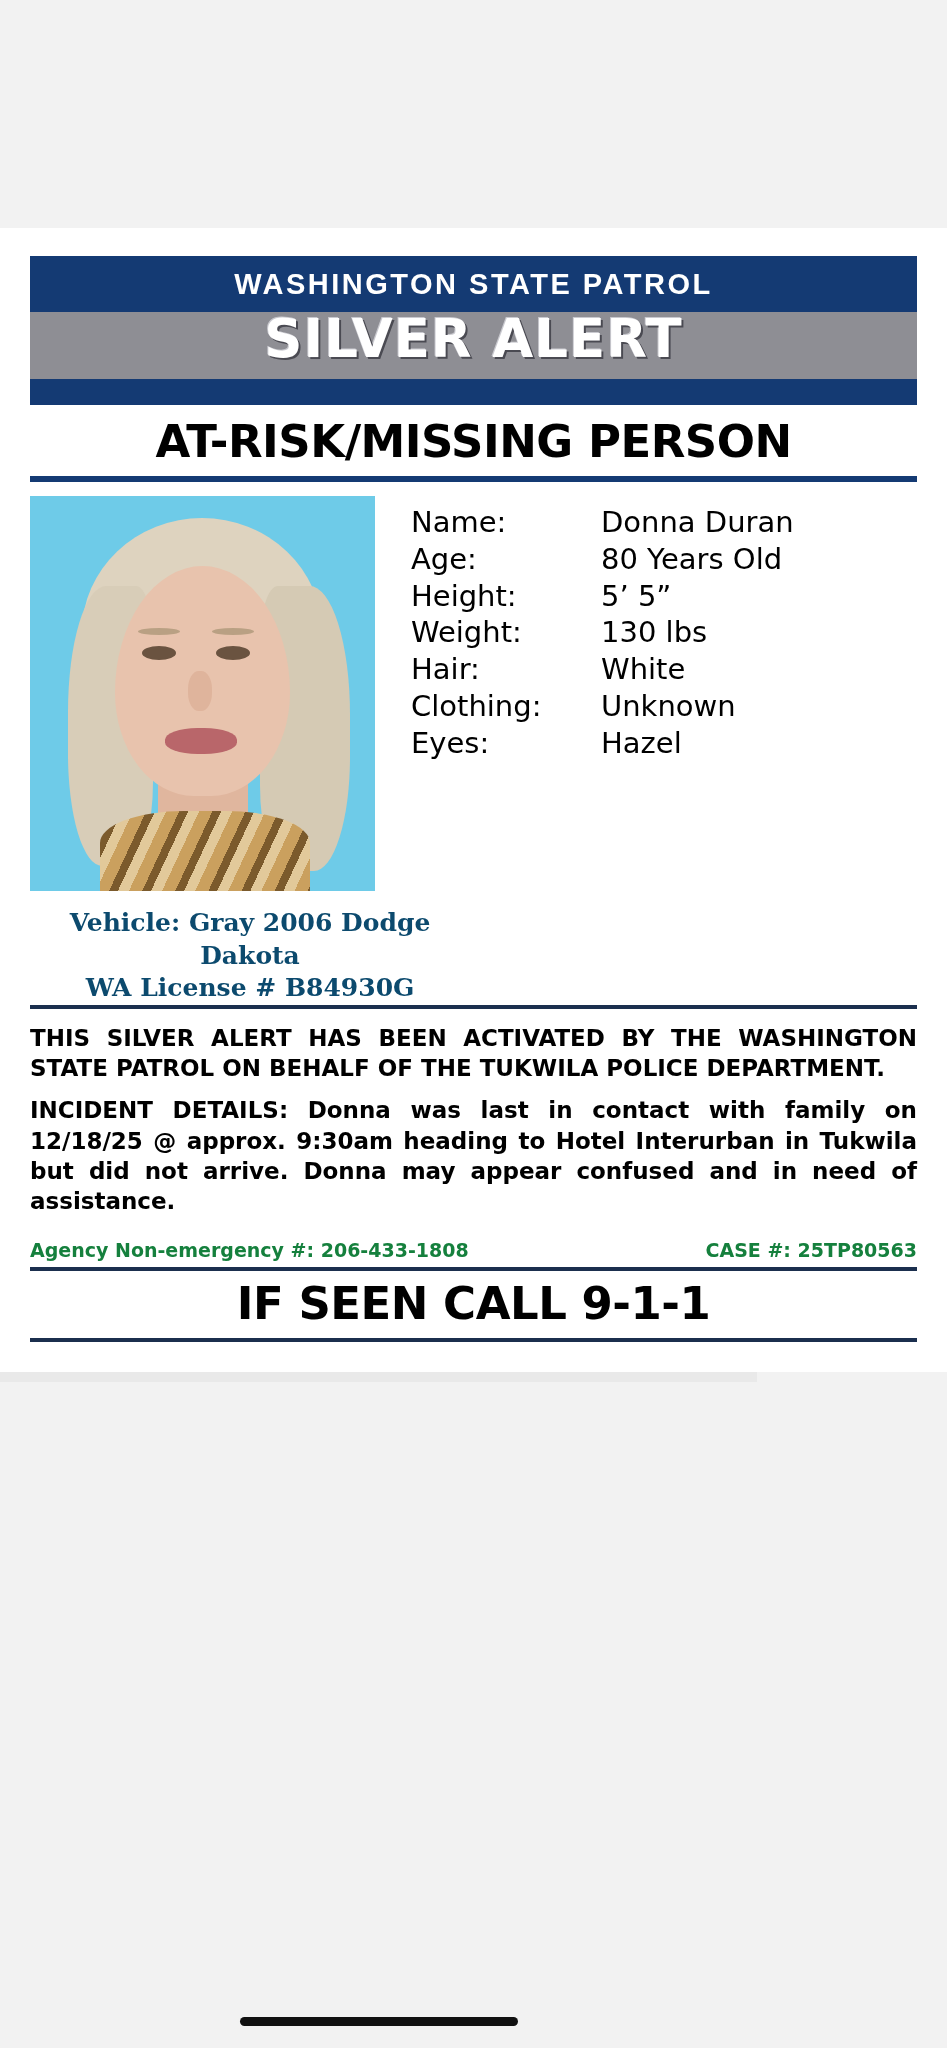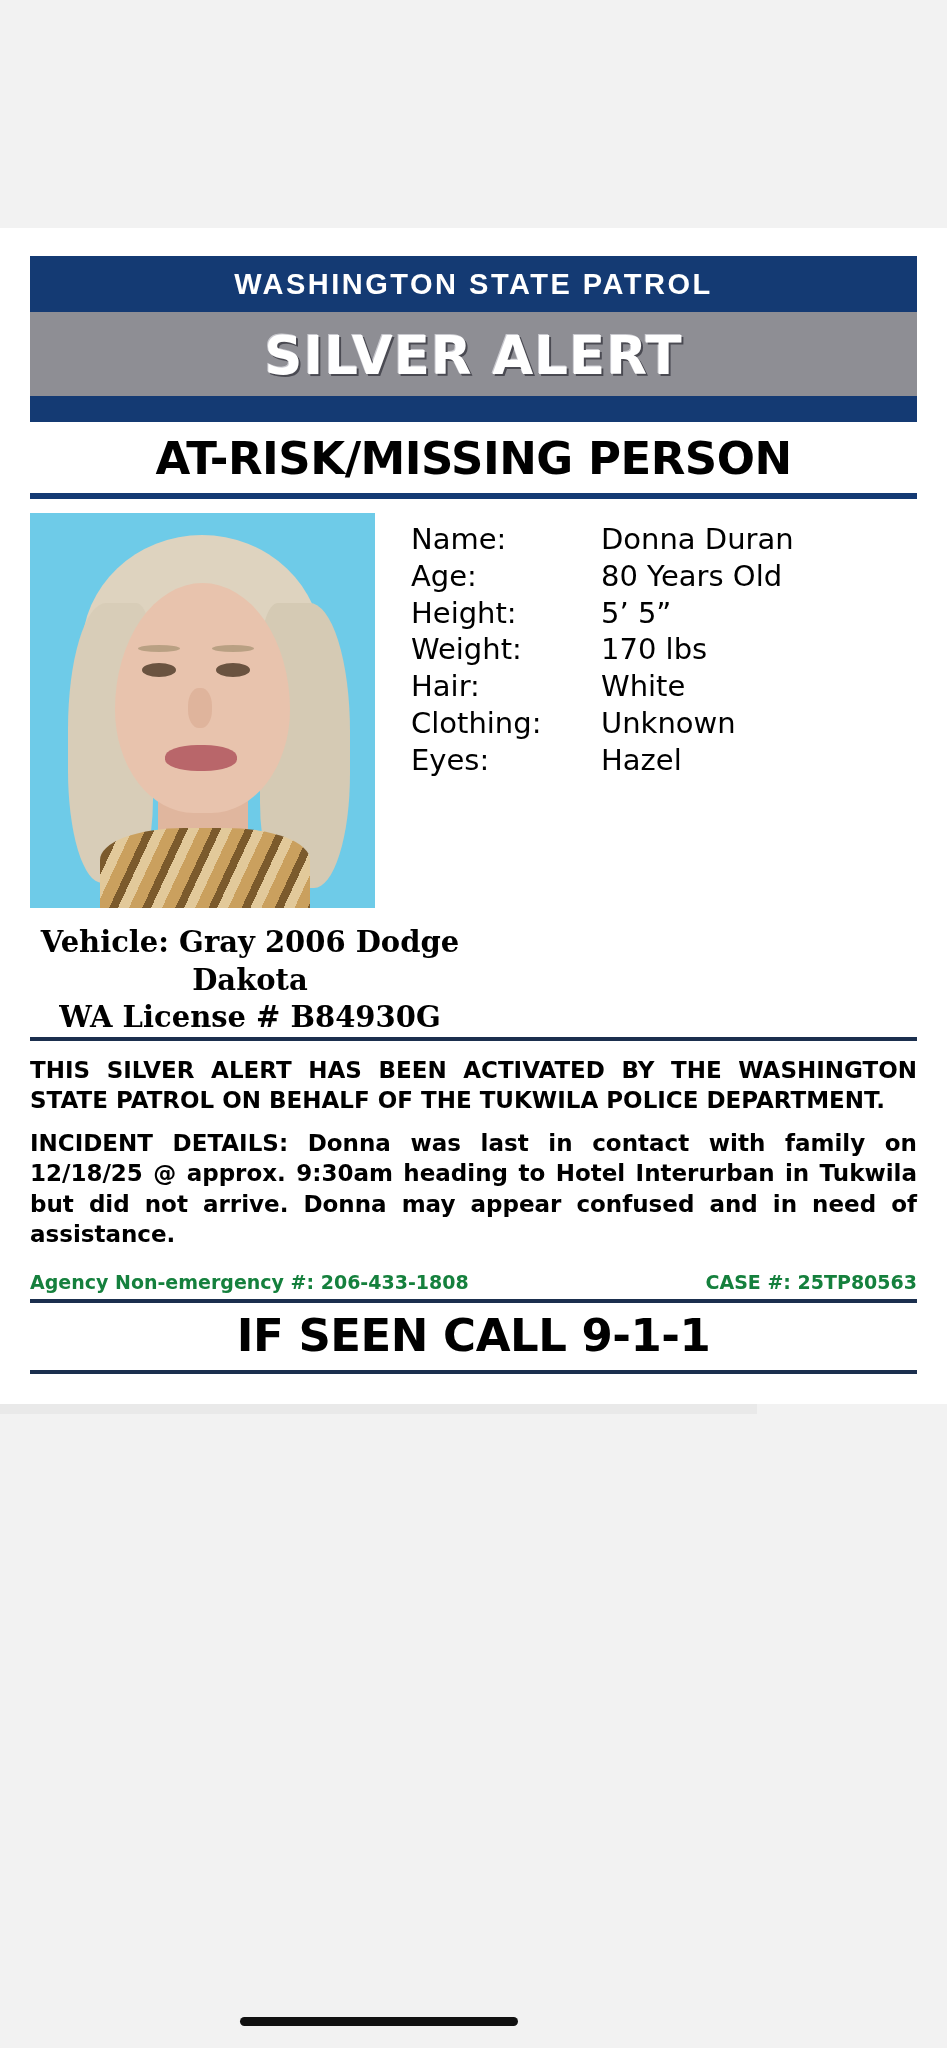--- a/index.html
+++ b/index.html
@@ -47,21 +47,21 @@
     text-align: center;
     font-size: 29px;
     letter-spacing: 2.5px;
     font-weight: 600;
     padding: 14px 0 13px 0;
     line-height: 1;
   }
   .banner-mid {
     background: #8e8e94;
     text-align: center;
-    padding: 17px 0 14px 0;
+    padding: 0 0 14px 0;
   }
   .banner-mid .txt {
     font-family: "DejaVu Sans", sans-serif;
     font-size: 53px;
     font-weight: bold;
     color: #ffffff;
     letter-spacing: 1px;
     text-shadow: 2px 2px 0 #4a4a52, -1px -1px 0 #c9c9cf;
     line-height: 1;
   }
@@ -194,24 +194,24 @@
   
   .vehicle-row {
     display: flex;
     align-items: flex-start;
     margin-top: 10px;
   }
   .vehicle-text {
     width: 440px;
     flex: none;
     text-align: center;
-    color: #000000;
+    color: #0c4a6e;
     font-family: "DejaVu Serif", serif;
     font-weight: bold;
-    font-size: 29px;
+    font-size: 25px;
     line-height: 1.3;
     padding-top: 6px;
   }
   .vehicle-img-wrap {
     flex: 1;
     padding-left: 12px;
     position: relative;
   }
   .truck {
     position: relative;
@@ -383,21 +383,21 @@
           <div class="detail-row">
             <div class="detail-label">Age:</div>
             <div class="detail-value">80 Years Old</div>
           </div>
           <div class="detail-row">
             <div class="detail-label">Height:</div>
             <div class="detail-value">5’ 5”</div>
           </div>
           <div class="detail-row">
             <div class="detail-label">Weight:</div>
-            <div class="detail-value">170 lbs</div>
+            <div class="detail-value">130 lbs</div>
           </div>
           <div class="detail-row">
             <div class="detail-label">Hair:</div>
             <div class="detail-value">White</div>
           </div>
           <div class="detail-row">
             <div class="detail-label">Clothing:</div>
             <div class="detail-value">Unknown</div>
           </div>
           <div class="detail-row">

